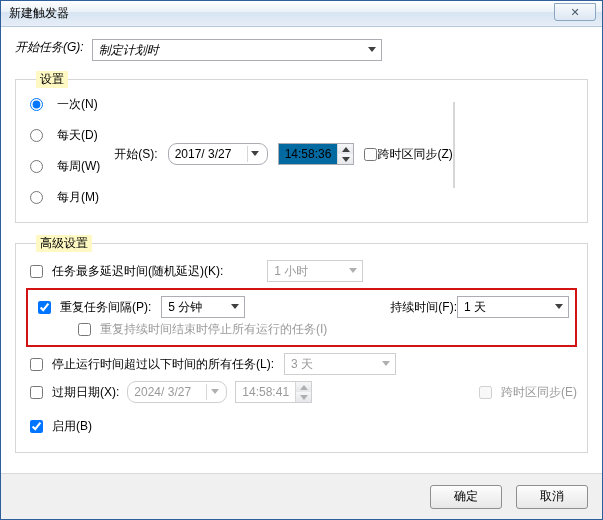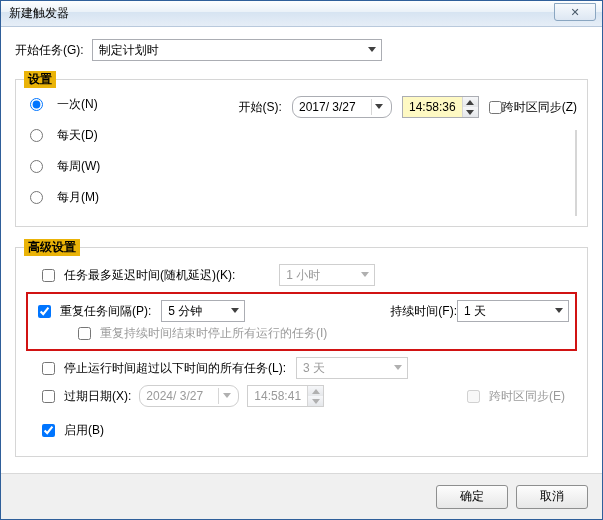--- a/index.html
+++ b/index.html
@@ -48,21 +48,21 @@
     color: #4a5a6a;
     font-size: 11px;
   }
   .content {
     flex: 1;
     padding: 12px 14px 10px 14px;
     display: flex;
     flex-direction: column;
     overflow: hidden;
   }
-  .row { display: flex; align-items: center; }
+  .row { display: flex; align-items: flex-start; font-style: italic; }
   .label { color: #000; }
   .start-row { margin-bottom: 12px; }
   .start-row .label { margin-right: 8px; }
   .combo {
     display: inline-flex;
     align-items: center;
     justify-content: space-between;
     background: #fff;
     border: 1px solid #abadb3;
     height: 22px;
@@ -85,64 +85,62 @@
   .combo.disabled .arrow svg path { fill: #b0b0b0; }
   .fieldset {
     border: 1px solid #d6d6d6;
     position: relative;
     margin: 6px 0 14px 0;
     padding: 10px 10px 10px 10px;
   }
   .fieldset .legend {
     position: absolute;
     top: -9px;
-    left: 8px;
-    background: #eab308;
+    left: 20px;
+    background: #fef9c3;
     padding: 0 4px;
-    font-weight: bold;
   }
   .settings-box {}
   .settings-inner {
     display: flex;
     gap: 14px;
   }
   .radio-col {
     display: flex;
     flex-direction: column;
     gap: 14px;
     padding: 6px 0 6px 4px;
   }
   .radio-item { display: flex; align-items: center; gap: 14px; }
   .radio-item input { margin: 0; }
   .right-col {
     flex: 1;
     display: flex;
-    flex-direction: column;
-    align-items: flex-end;
+    flex-direction: row;
   }
   .start-line { display: flex; align-items: center; gap: 10px; padding-top: 6px; }
   .datebox, .timebox {
     display: inline-flex;
     align-items: center;
     border: 1px solid #abadb3;
     background: #fff;
     height: 22px;
     padding: 0 4px 0 6px;
   }
   .datebox { width: 100px; justify-content: space-between; border-radius: 9px; }
   .datebox .arrow {
     width: 16px;
     height: 16px;
     border-left: 1px solid #d6d6d6;
     display: inline-flex; align-items: center; justify-content: center;
   }
   .spinner {
     display: inline-flex;
     border: 1px solid #abadb3;
-    background: #fef9c3;
+    background: #0369a1;
     height: 22px;
     align-items: center;
   }
   .spinner .val { padding: 0 6px; min-width: 58px; }
   .spinner .spin {
     display: flex;
     flex-direction: column;
     border-left: 1px solid #d6d6d6;
     width: 16px;
     height: 100%;
@@ -152,39 +150,39 @@
     display: flex; align-items: center; justify-content: center;
     background: linear-gradient(to bottom,#f6f7f9,#e5e7ea);
   }
   .checkbox-item { display: inline-flex; align-items: center; gap: 0; }
   .checkbox-item input { margin: 0; }
   .inset-box {
     margin-top: 12px;
     border: 1px solid #d6d6d6;
     height: 86px;
   }
-  .adv-row { display: flex; align-items: center; margin: 6px 12px; }
+  .adv-row { display: flex; align-items: center; margin: 6px 0; }
   .adv-row .combo { margin-left: 10px; }
   .adv-row .ck-label { display: inline-flex; align-items: center; gap: 6px; }
   .highlight-box {
     border: 2px solid #d11313;
     padding: 4px 6px 4px 6px;
     margin: 2px 0 4px 0;
   }
   .highlight-box .adv-row { margin: 2px 0; }
   .disabled-text { color: #9a9a9a; }
   .footer {
     height: 46px;
     border-top: 1px solid #d9d9d9;
     background: #f0f0f0;
     display: flex;
     align-items: center;
     justify-content: flex-end;
     padding: 0 14px;
-    gap: 8px;
+    gap: 14px;
   }
   .btn {
     min-width: 72px;
     height: 24px;
     background: linear-gradient(to bottom,#fdfdfd,#e7e7e7);
     border: 1px solid #8e8f8f;
     border-radius: 3px;
     display: inline-flex;
     align-items: center;
     justify-content: center;

